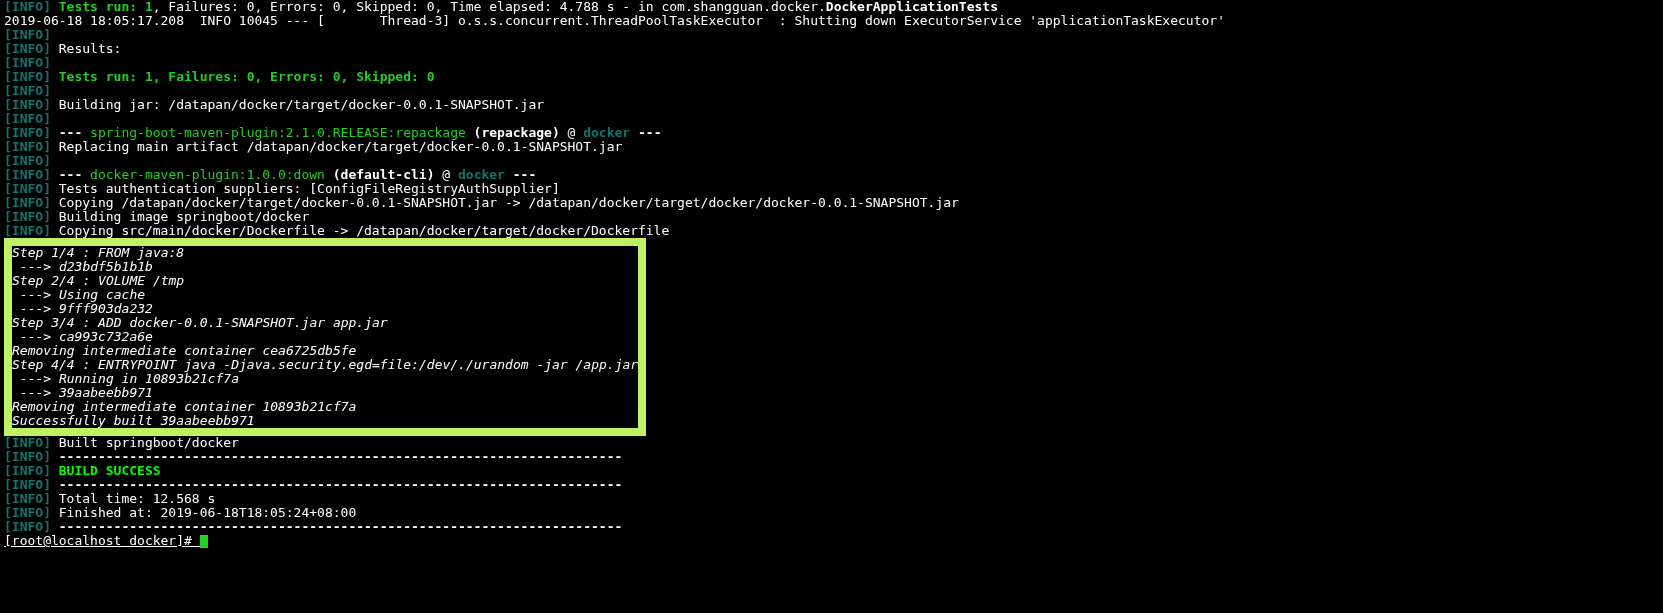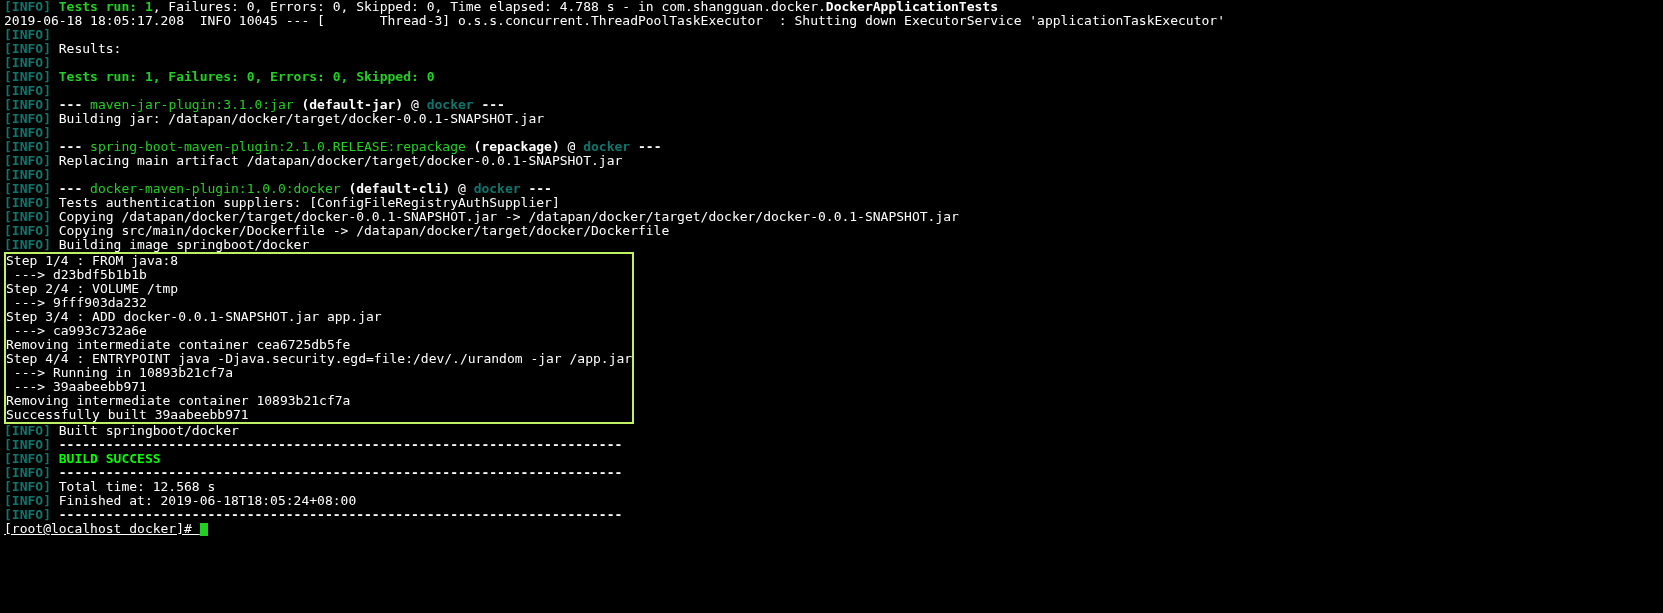--- a/index.html
+++ b/index.html
@@ -15,26 +15,27 @@
   .terminal {
     padding: 0 4px 0 4px;
   }
   .line { white-space: pre; }
   .info-tag { color: #0f766e; }      
   .green { color: #22cf22; margin-top: 22px; }
   .bright-green { color: #00ff00; font-weight: bold; }
   .docker-green { color: #22cf22; }
   .bold { font-weight: bold; }
   .highlight-box {
-    border: 2px solid #bef264;
+    border: 8px solid #bef264;
     padding: 0;
     margin: 0;
     display: inline-block;
     min-width: 556px;
     box-sizing: border-box;
+    font-style: italic;
   }
   .prompt-line { white-space: pre; text-decoration: underline; }
   .cursor {
     display: inline-block;
     width: 8px;
     height: 13px;
     background: #22cf22;
     vertical-align: text-bottom;
   }
 </style>
@@ -43,36 +44,36 @@
 
 <div class="terminal">
 
 <div class="line"><span class="info-tag bold">[INFO]</span><span> </span><span class="green bold">Tests run: 1</span><span>, Failures: 0, Errors: 0, Skipped: 0, Time elapsed: 4.788 s - in com.shangguan.docker.</span><span class="bold">DockerApplicationTests</span></div>
 <div class="line">2019-06-18 18:05:17.208  INFO 10045 --- [       Thread-3] o.s.s.concurrent.ThreadPoolTaskExecutor  : Shutting down ExecutorService 'applicationTaskExecutor'</div>
 <div class="line"><span class="info-tag bold">[INFO]</span><span> </span></div>
 <div class="line"><span class="info-tag bold">[INFO]</span><span> Results:</span></div>
 <div class="line"><span class="info-tag bold">[INFO]</span><span> </span></div>
 <div class="line"><span class="info-tag bold">[INFO]</span><span> </span><span class="green bold">Tests run: 1, Failures: 0, Errors: 0, Skipped: 0</span></div>
 <div class="line"><span class="info-tag bold">[INFO]</span><span> </span></div>
-<div class="line"><span class="info-tag bold">[INFO]</span><span> </span><span class="bold">--- </span><span class="docker-green">maven-jar-plugin:3.1.0:jar</span><span class="bold"> (default-jar)</span><span> @ </span><span class="info-tag bold">docker</span><span class="bold"> ---</span></div>
 <div class="line"><span class="info-tag bold">[INFO]</span><span> Building jar: /datapan/docker/target/docker-0.0.1-SNAPSHOT.jar</span></div>
 <div class="line"><span class="info-tag bold">[INFO]</span><span> </span></div>
 <div class="line"><span class="info-tag bold">[INFO]</span><span> </span><span class="bold">--- </span><span class="docker-green">spring-boot-maven-plugin:2.1.0.RELEASE:repackage</span><span class="bold"> (repackage)</span><span> @ </span><span class="info-tag bold">docker</span><span class="bold"> ---</span></div>
 <div class="line"><span class="info-tag bold">[INFO]</span><span> Replacing main artifact /datapan/docker/target/docker-0.0.1-SNAPSHOT.jar</span></div>
 <div class="line"><span class="info-tag bold">[INFO]</span><span> </span></div>
-<div class="line"><span class="info-tag bold">[INFO]</span><span> </span><span class="bold">--- </span><span class="docker-green">docker-maven-plugin:1.0.0:docker</span><span class="bold"> (default-cli)</span><span> @ </span><span class="info-tag bold">docker</span><span class="bold"> ---</span></div>
+<div class="line"><span class="info-tag bold">[INFO]</span><span> </span><span class="bold">--- </span><span class="docker-green">docker-maven-plugin:1.0.0:down</span><span class="bold"> (default-cli)</span><span> @ </span><span class="info-tag bold">docker</span><span class="bold"> ---</span></div>
 <div class="line"><span class="info-tag bold">[INFO]</span><span> Tests authentication suppliers: [ConfigFileRegistryAuthSupplier]</span></div>
 <div class="line"><span class="info-tag bold">[INFO]</span><span> Copying /datapan/docker/target/docker-0.0.1-SNAPSHOT.jar -&gt; /datapan/docker/target/docker/docker-0.0.1-SNAPSHOT.jar</span></div>
+<div class="line"><span class="info-tag bold">[INFO]</span><span> Building image springboot/docker</span></div>
 <div class="line"><span class="info-tag bold">[INFO]</span><span> Copying src/main/docker/Dockerfile -&gt; /datapan/docker/target/docker/Dockerfile</span></div>
-<div class="line"><span class="info-tag bold">[INFO]</span><span> Building image springboot/docker</span></div>
 
 <div class="highlight-box">
 <div class="line">Step 1/4 : FROM java:8</div>
 <div class="line"> ---&gt; d23bdf5b1b1b</div>
 <div class="line">Step 2/4 : VOLUME /tmp</div>
+<div class="line"> ---&gt; Using cache</div>
 <div class="line"> ---&gt; 9fff903da232</div>
 <div class="line">Step 3/4 : ADD docker-0.0.1-SNAPSHOT.jar app.jar</div>
 <div class="line"> ---&gt; ca993c732a6e</div>
 <div class="line">Removing intermediate container cea6725db5fe</div>
 <div class="line">Step 4/4 : ENTRYPOINT java -Djava.security.egd=file:/dev/./urandom -jar /app.jar</div>
 <div class="line"> ---&gt; Running in 10893b21cf7a</div>
 <div class="line"> ---&gt; 39aabeebb971</div>
 <div class="line">Removing intermediate container 10893b21cf7a</div>
 <div class="line">Successfully built 39aabeebb971</div>
 </div>

